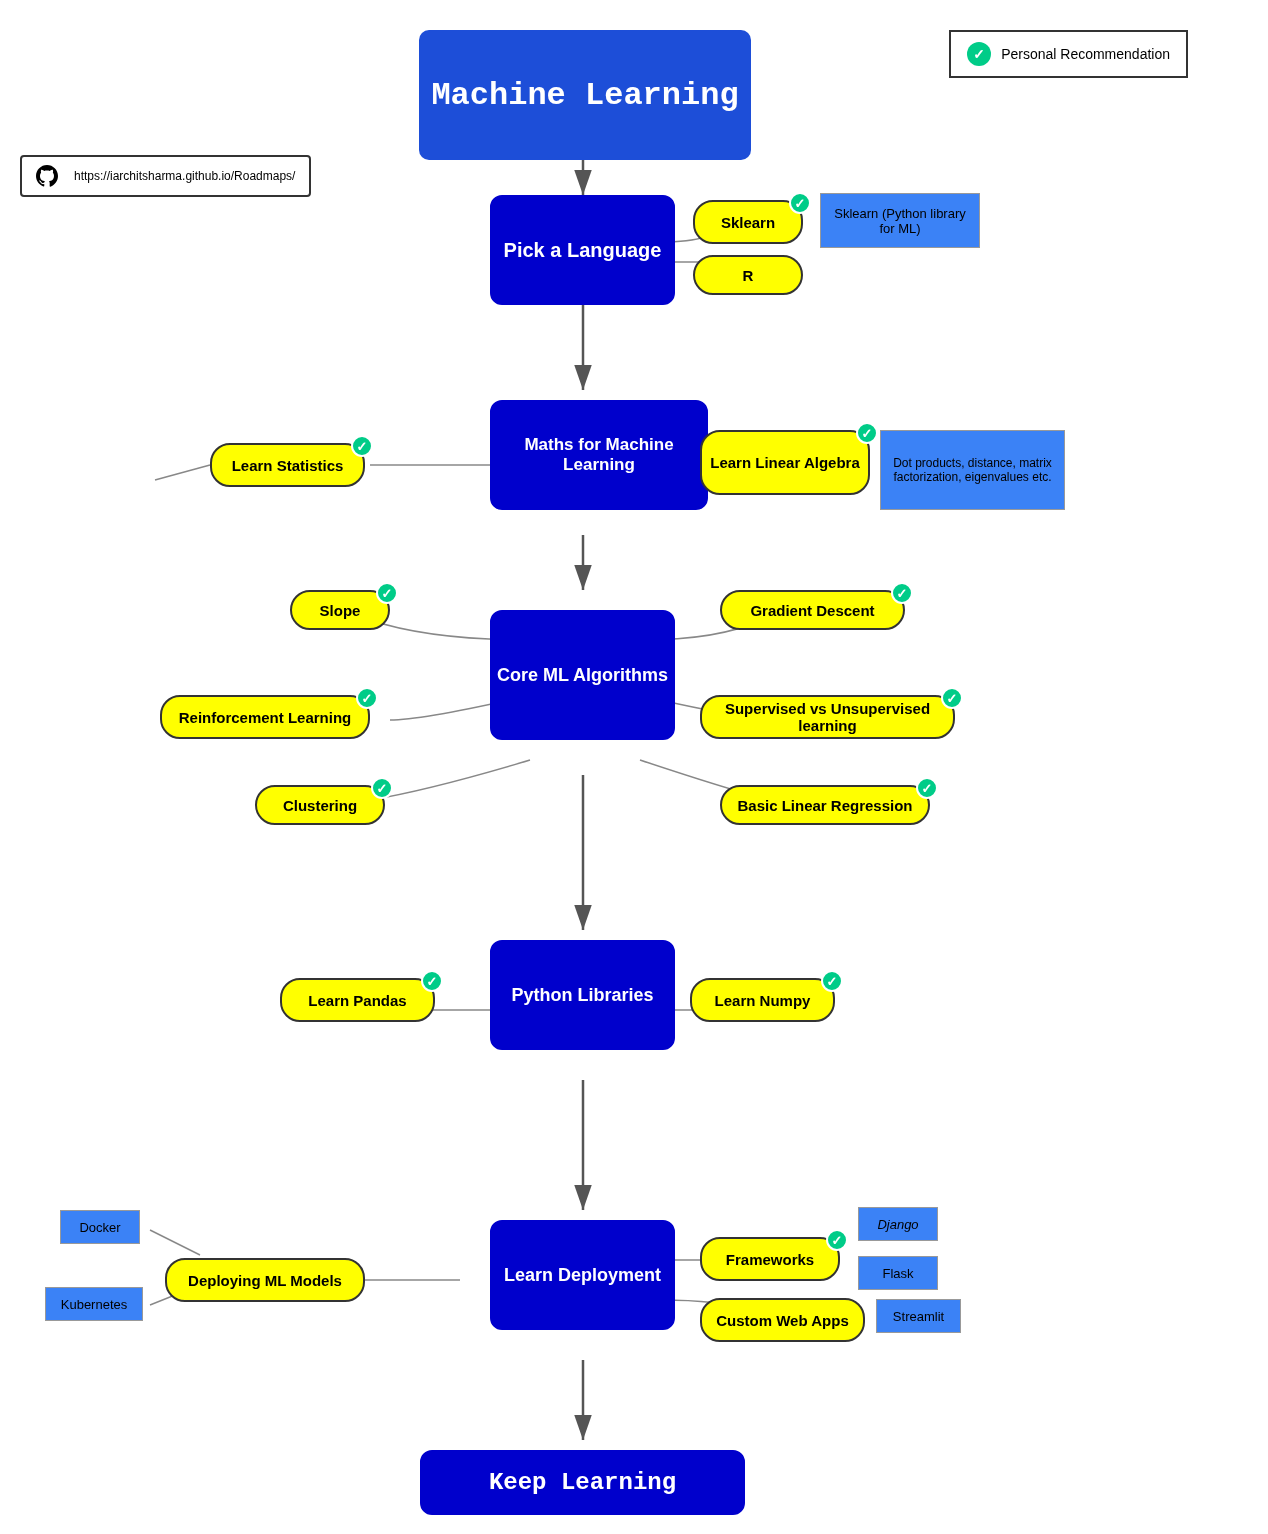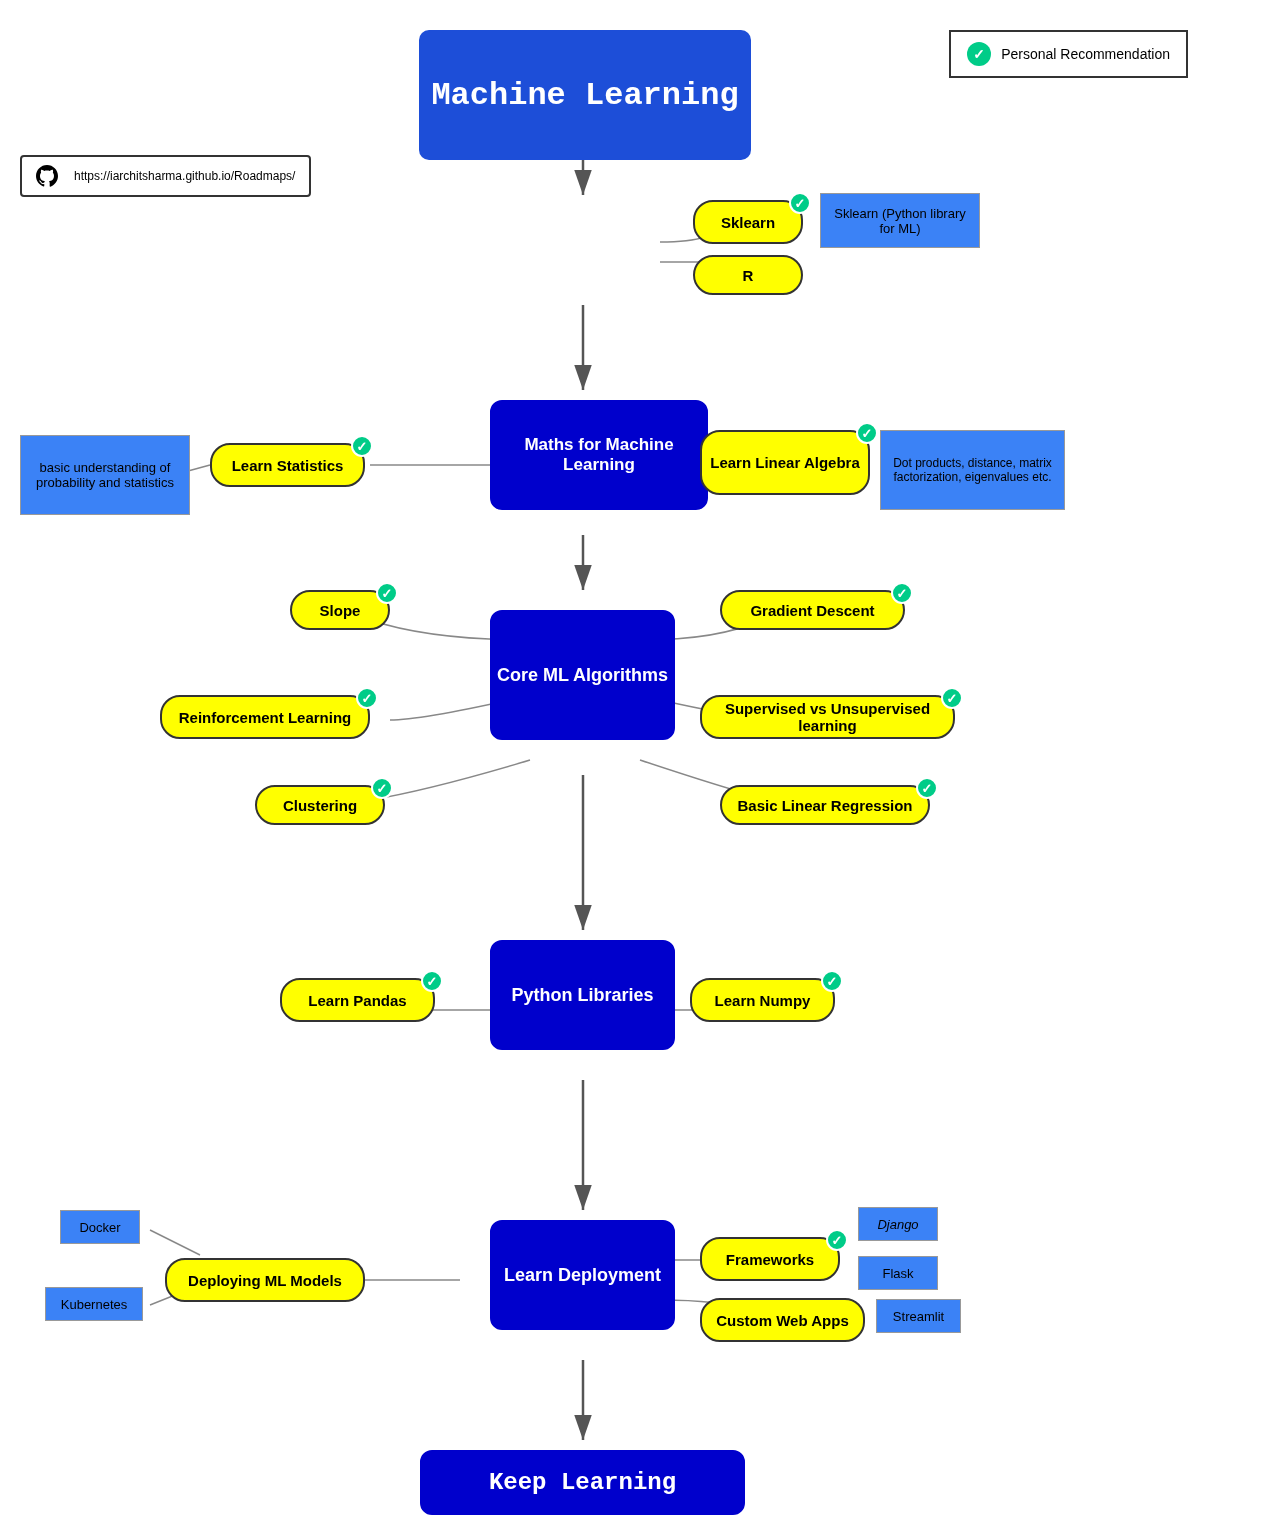--- a/index.html
+++ b/index.html
@@ -219,20 +219,23 @@
     <svg width="22" height="22" viewBox="0 0 24 24">
       <path d="M12 0C5.37 0 0 5.37 0 12c0 5.3 3.438 9.8 8.205 11.385.6.113.82-.258.82-.577 0-.285-.01-1.04-.015-2.04-3.338.724-4.042-1.61-4.042-1.61C4.422 18.07 3.633 17.7 3.633 17.7c-1.087-.744.084-.729.084-.729 1.205.084 1.838 1.236 1.838 1.236 1.07 1.835 2.809 1.305 3.495.998.108-.776.417-1.305.76-1.605-2.665-.3-5.466-1.332-5.466-5.93 0-1.31.465-2.38 1.235-3.22-.135-.303-.54-1.523.105-3.176 0 0 1.005-.322 3.3 1.23.96-.267 1.98-.399 3-.405 1.02.006 2.04.138 3 .405 2.28-1.552 3.285-1.23 3.285-1.23.645 1.653.24 2.873.12 3.176.765.84 1.23 1.91 1.23 3.22 0 4.61-2.805 5.625-5.475 5.92.42.36.81 1.096.81 2.22 0 1.606-.015 2.896-.015 3.286 0 .315.21.69.825.57C20.565 21.795 24 17.295 24 12c0-6.63-5.37-12-12-12"></path>
     </svg>
     <span>https://iarchitsharma.github.io/Roadmaps/</span>
   </div>
 
   <div class="node node-gray-title" style="left:419px; top:30px; width:332px; height:130px; font-size:32px;">
     <span>Machine Learning</span>
   </div>
 
+  <div class="node node-blue" style="left:490px; top:195px; width:185px; height:110px; font-size:20px;">
+    <span>Pick a Language</span>
+  </div>
 
   <div class="node node-yellow" style="left:693px; top:200px; width:110px; height:44px; position:absolute;">
     <div class="check-badge">✓</div>
     <span>Sklearn</span>
   </div>
 
   <div class="node node-yellow" style="left:693px; top:255px; width:110px; height:40px; position:absolute;">
     <span>R</span>
   </div>
 
@@ -242,23 +245,20 @@
 
   <div class="node node-blue" style="left:490px; top:400px; width:218px; height:110px; font-size:17px;">
     <span>Maths for Machine Learning</span>
   </div>
 
   <div class="node node-yellow" style="left:210px; top:443px; width:155px; height:44px; position:absolute;">
     <div class="check-badge">✓</div>
     <span>Learn Statistics</span>
   </div>
 
-  <div class="node-gray-box" style="position:absolute; left:20px; top:435px; width:170px; height:80px; display:flex; align-items:center; justify-content:center;">
-    <span>basic understanding of probability and statistics</span>
-  </div>
 
   <div class="node node-yellow" style="left:700px; top:430px; width:170px; height:65px; position:absolute;">
     <div class="check-badge">✓</div>
     <span>Learn Linear Algebra</span>
   </div>
 
   <div class="node-gray-box" style="position:absolute; left:880px; top:430px; width:185px; height:80px; display:flex; align-items:center; justify-content:center; font-size:12px;">
     <span>Dot products, distance, matrix factorization, eigenvalues etc.</span>
   </div>
 

